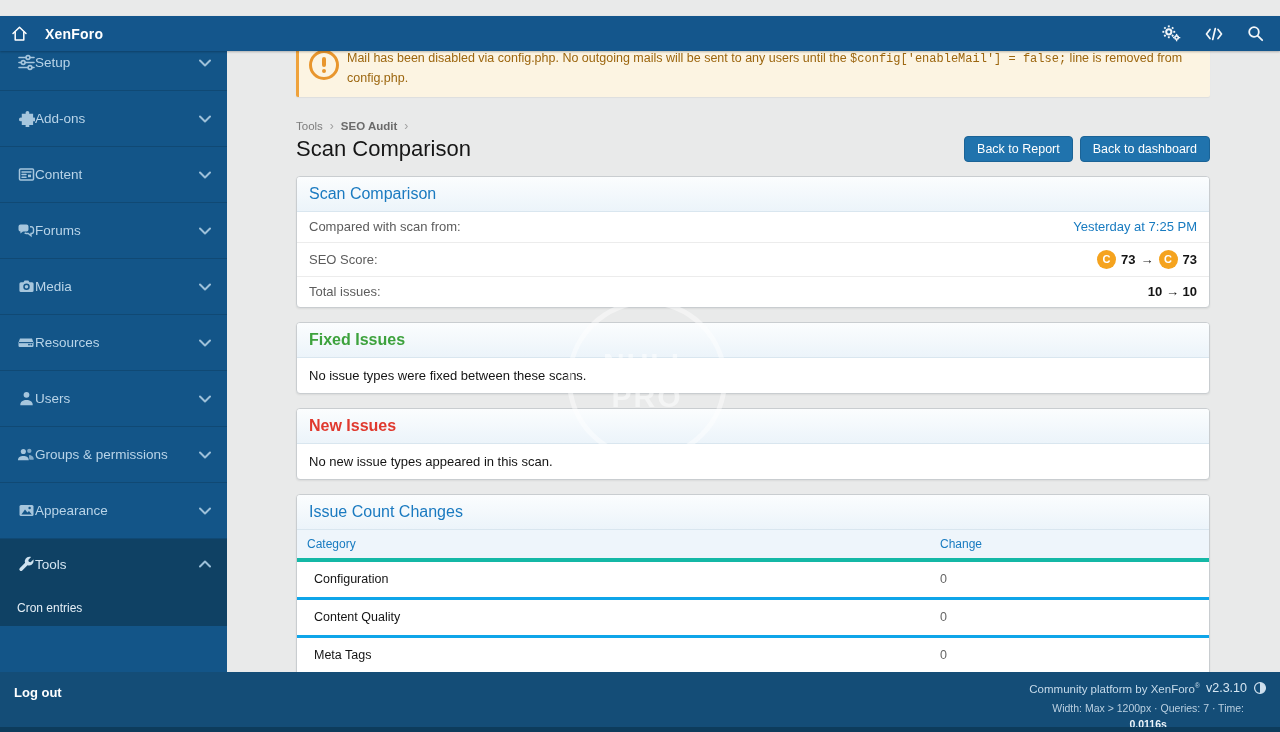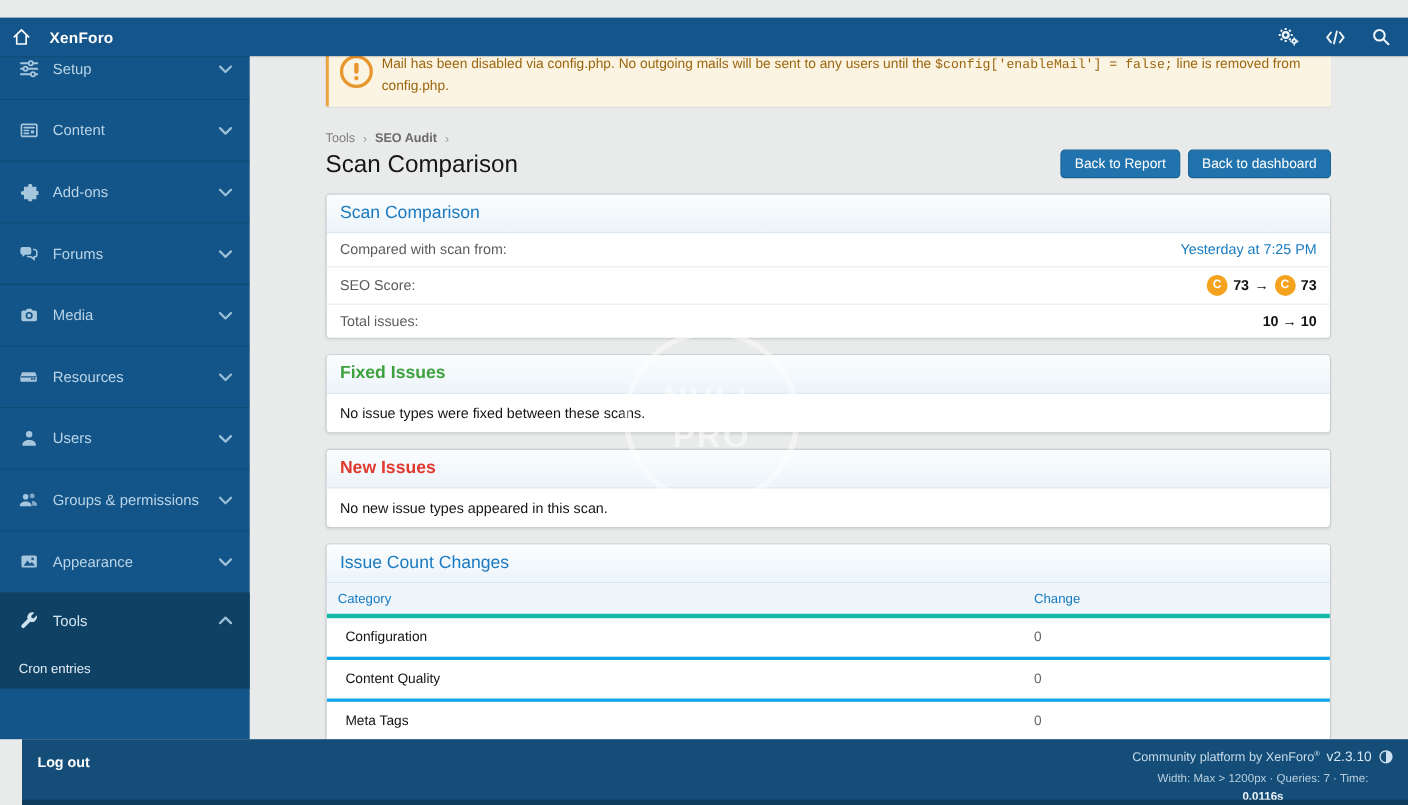--- a/index.html
+++ b/index.html
@@ -10,29 +10,29 @@
   .navbar{position:absolute;top:16px;left:0;right:0;height:35px;background:#14568c;display:flex;align-items:center;color:#fff;z-index:30;box-shadow:0 1px 2px rgba(0,0,0,.25);}
   .navbar .home{margin-left:11px;display:flex;align-items:center;cursor:pointer;}
   .navbar .brand{margin-left:17px;font-size:14px;font-weight:bold;letter-spacing:.2px;cursor:pointer;}
   .navbar .nav-right{margin-left:auto;display:flex;align-items:center;gap:24px;padding-right:16px;}
   .navbar .nav-ic{display:flex;align-items:center;cursor:pointer;opacity:.95;}
 
   
   .sidebar{position:absolute;top:35px;left:0;width:227px;bottom:60px;background:#135588;z-index:20;}
   .side-item{height:55px;display:flex;align-items:center;padding:0 16px 0 17px;color:#b9d4e8;border-bottom:1px solid rgba(0,0,0,.14);cursor:pointer;}
   .side-item .s-ic{width:18px;display:flex;justify-content:center;color:#a6c6dd;flex:none;}
-  .side-item .s-label{margin-left:13px;font-size:13.5px;}
+  .side-item .s-label{font-size:13.5px;}
   .side-item .chev{margin-left:auto;color:#9dc0d9;display:flex;}
   .tools-section{background:#0f4164;}
   .tools-section .side-item{height:50px;border-bottom:none;color:#d4e5f2;}
   .tools-section .side-item .s-ic{color:#cfe2ef;}
   .sub-item{height:37px;display:flex;align-items:center;padding:0 16px 0 17px;color:#e4eef6;font-size:12px;cursor:pointer;}
 
   
-  .footer{position:absolute;left:0;right:0;bottom:0;height:60px;background:#144d77;z-index:25;margin-left:20px;}
+  .footer{position:absolute;left:0;right:0;bottom:0;height:60px;background:#144d77;z-index:25;}
   .footer .logout{position:absolute;left:14px;top:13px;color:#fff;font-size:13px;font-weight:bold;cursor:pointer;}
   .footer .f-right{position:absolute;right:13px;top:9px;text-align:right;color:#c6daea;}
   .f-line1{font-size:11.5px;display:flex;align-items:center;justify-content:flex-end;gap:6px;}
   .f-line1 .reg{font-size:7px;vertical-align:super;}
   .f-line1 .version{font-size:12.5px;color:#d6e6f2;}
   .f-line2{margin-top:7px;font-size:10.5px;color:#b9cfe0;display:flex;align-items:center;justify-content:space-between;gap:4px;flex-direction:column;}
   .f-line2 b{color:#eef5fa;}
   .footer .bottom-strip{position:absolute;left:0;right:0;bottom:0;height:5px;background:#0d3c5c;}
   .f-icon{display:flex;align-items:center;color:#cfe0ee;cursor:pointer;}
 
@@ -151,43 +151,43 @@
       <span class="s-label">Setup</span>
       <span class="chev">
           <svg width="12" height="8" viewBox="0 0 12 8" fill="none" stroke="currentColor" stroke-width="2" stroke-linecap="round" stroke-linejoin="round">
             <path d="M1 1.5 6 6.5 11 1.5"></path>
           </svg>
         </span>
     </div>
 
     <div class="side-item">
       <span class="s-ic">
+        <svg width="17" height="17" viewBox="0 0 18 18" fill="currentColor">
+          <path d="M10 1a2 2 0 0 0-2 2c0 .3.1.7.2 1H4v4.2c-.3-.1-.7-.2-1-.2a2 2 0 0 0 0 4c.3 0 .7-.1 1-.2V16h4.2c-.1.3-.2.7-.2 1a2 2 0 0 0 4 0c0-.3-.1-.7-.2-1H16v-4.2c.3.1.7.2 1 .2a2 2 0 0 0 0-4c-.3 0-.7.1-1 .2V4h-4.2c.1-.3.2-.7.2-1a2 2 0 0 0-2-2z"></path>
+        </svg>
+      </span>
+      <span class="s-label">Add-ons</span>
+      <span class="chev">
+          <svg width="12" height="8" viewBox="0 0 12 8" fill="none" stroke="currentColor" stroke-width="2" stroke-linecap="round" stroke-linejoin="round">
+            <path d="M1 1.5 6 6.5 11 1.5"></path>
+          </svg>
+        </span>
+    </div>
+
+    <div class="side-item">
+      <span class="s-ic">
         <svg width="17" height="17" viewBox="0 0 17 17" fill="none" stroke="currentColor" stroke-width="1.5" stroke-linecap="round">
           <rect x="1.5" y="3" width="14" height="11" rx="1"></rect>
           <line x1="4" y1="6" x2="13" y2="6"></line>
             <line x1="4" y1="8.6" x2="8" y2="8.6"></line>
             <line x1="4" y1="11.2" x2="8" y2="11.2"></line>
           <rect x="10" y="8.6" width="3" height="2.6" fill="currentColor" stroke="none"></rect>
         </svg>
       </span>
       <span class="s-label">Content</span>
-      <span class="chev">
-          <svg width="12" height="8" viewBox="0 0 12 8" fill="none" stroke="currentColor" stroke-width="2" stroke-linecap="round" stroke-linejoin="round">
-            <path d="M1 1.5 6 6.5 11 1.5"></path>
-          </svg>
-        </span>
-    </div>
-
-    <div class="side-item">
-      <span class="s-ic">
-        <svg width="17" height="17" viewBox="0 0 18 18" fill="currentColor">
-          <path d="M10 1a2 2 0 0 0-2 2c0 .3.1.7.2 1H4v4.2c-.3-.1-.7-.2-1-.2a2 2 0 0 0 0 4c.3 0 .7-.1 1-.2V16h4.2c-.1.3-.2.7-.2 1a2 2 0 0 0 4 0c0-.3-.1-.7-.2-1H16v-4.2c.3.1.7.2 1 .2a2 2 0 0 0 0-4c-.3 0-.7.1-1 .2V4h-4.2c.1-.3.2-.7.2-1a2 2 0 0 0-2-2z"></path>
-        </svg>
-      </span>
-      <span class="s-label">Add-ons</span>
       <span class="chev">
           <svg width="12" height="8" viewBox="0 0 12 8" fill="none" stroke="currentColor" stroke-width="2" stroke-linecap="round" stroke-linejoin="round">
             <path d="M1 1.5 6 6.5 11 1.5"></path>
           </svg>
         </span>
     </div>
 
     <div class="side-item">
       <span class="s-ic">
         <svg width="18" height="17" viewBox="0 0 18 17" fill="currentColor">

